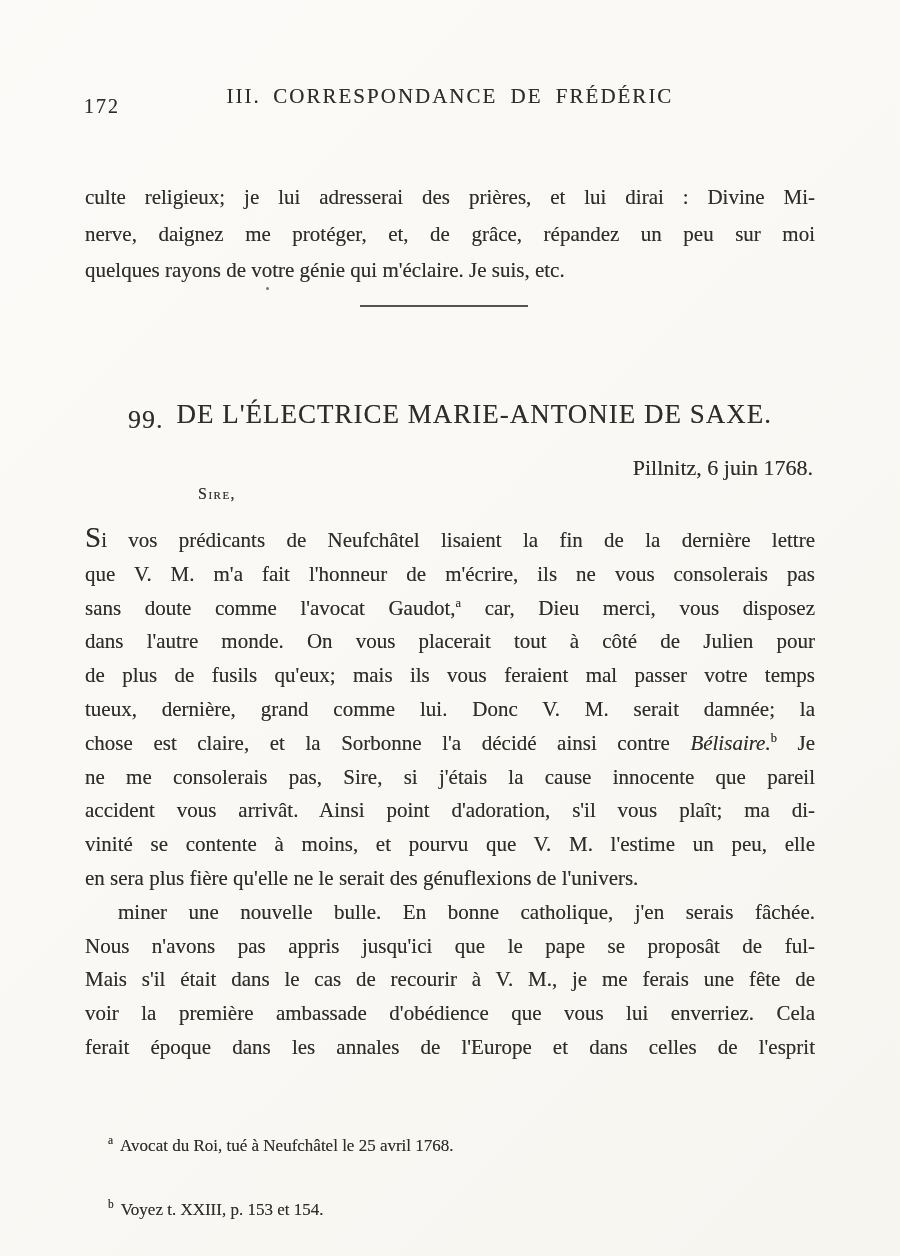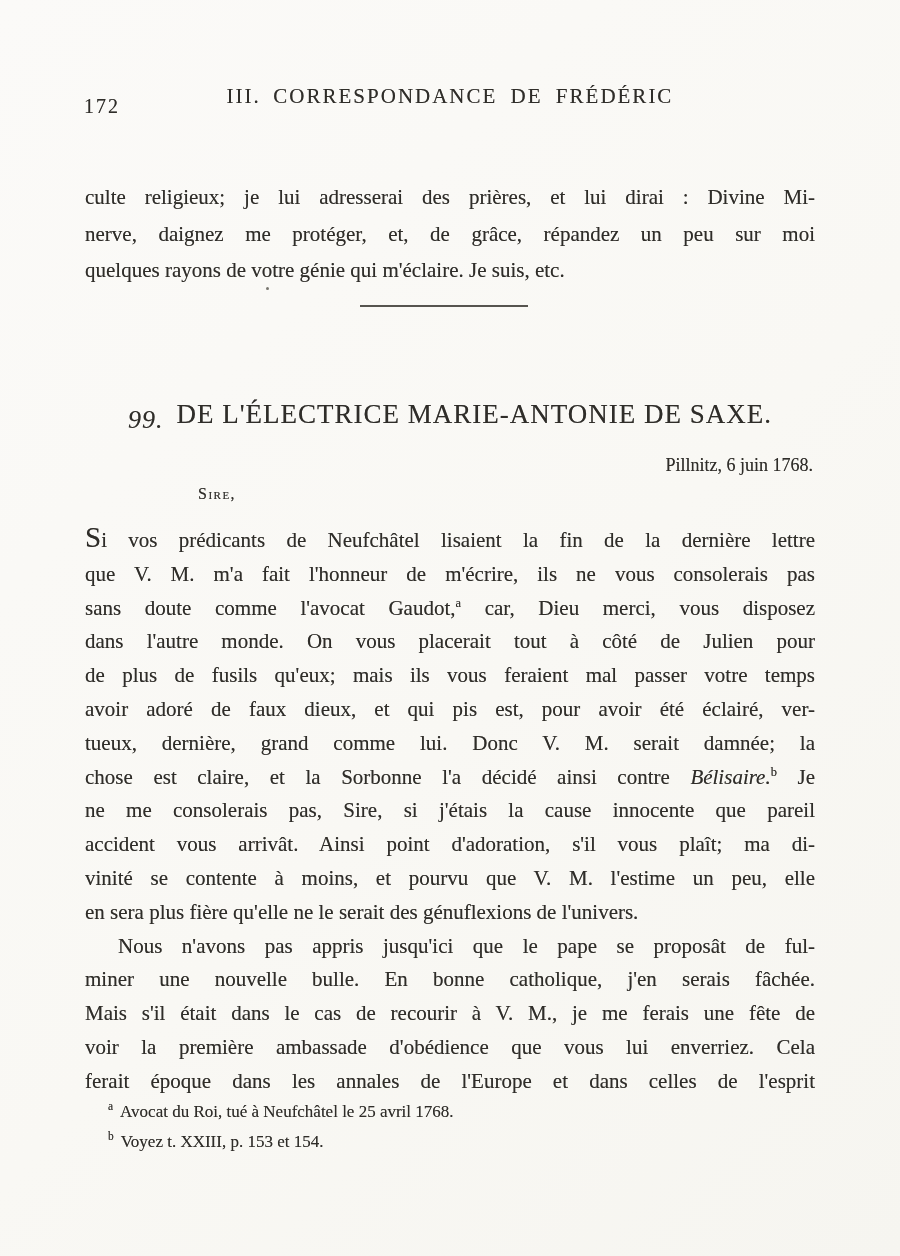--- a/index.html
+++ b/index.html
@@ -34,39 +34,39 @@
   }
   .rule{
     position:absolute;left:360px;top:305px;width:168px;height:2px;
     background:#56544f;
   }
   .letter-head{
     position:absolute;left:83px;top:399px;width:734px;
     text-align:center;white-space:nowrap;
     font-size:27px;letter-spacing:1px;
   }
-  .letter-num{position:relative;top:5px;margin-right:13px;font-size:26px;font-style:italic;}
-  .dateline{position:absolute;right:87px;top:455px;font-size:18px;}
+  .letter-num{position:relative;top:5px;margin-right:13px;font-size:26px;}
+  .dateline{position:absolute;right:87px;top:455px;font-size:22px;}
   .salutation{
     position:absolute;left:198px;top:485px;
     font-size:16px;font-variant:small-caps;letter-spacing:1.5px;
   }
   .body-text{
     position:absolute;left:85px;top:523px;width:730px;
     font-size:21px;line-height:33.8px;
   }
   .para.indent-first .tline:first-child{text-indent:33px;}
   .init-cap{font-size:29px;line-height:1;}
   .sup-mark{font-size:12.5px;vertical-align:super;line-height:0;}
   .ital{font-style:italic;font-family:Liberation Serif, serif;}
   .footnotes{
     position:absolute;left:85px;top:1097px;width:730px;
     font-size:17px;line-height:29.5px;
   }
-  .fnline{padding-left:23px;}
+  .fnline{padding-left:23px;margin-top:34px;}
   .fn-mark{font-size:11.5px;vertical-align:super;line-height:0;margin-right:7px;}
 </style>
 </head>
 <body>
 
 <div class="page">
   <span class="pagenum">172</span>
   <div class="runtitle">III. CORRESPONDANCE DE FRÉDÉRIC</div>
 
   <div class="cont-para" id="cont-para">
@@ -85,31 +85,30 @@
   <div class="dateline">Pillnitz, 6 juin 1768.</div>
   <div class="salutation">Sire,</div>
 
   <div class="body-text" id="letter-body">
       <div class="para">
         <div class="tline"><span class="init-cap">S</span><span>i vos prédicants de Neufchâtel lisaient la fin de la dernière lettre</span></div>
         <div class="tline"><span>que V. M. m'a fait l'honneur de m'écrire, ils ne vous consolerais pas</span></div>
         <div class="tline"><span>sans doute comme l'avocat Gaudot,</span><span class="sup-mark">a</span><span> car, Dieu merci, vous disposez</span></div>
         <div class="tline"><span>dans l'autre monde. On vous placerait tout à côté de Julien pour</span></div>
         <div class="tline"><span>de plus de fusils qu'eux; mais ils vous feraient mal passer votre temps</span></div>
-        <div class="tline"><span>avoir adoré de faux dieux, et qui pis est, pour avoir été éclairé, ver-</span></div>
         <div class="tline"><span>tueux, dernière, grand comme lui. Donc V. M. serait damnée; la</span></div>
         <div class="tline"><span>chose est claire, et la Sorbonne l'a décidé ainsi contre </span><span class="ital">Bélisaire.</span><span class="sup-mark">b</span><span> Je</span></div>
         <div class="tline"><span>ne me consolerais pas, Sire, si j'étais la cause innocente que pareil</span></div>
         <div class="tline"><span>accident vous arrivât. Ainsi point d'adoration, s'il vous plaît; ma di-</span></div>
         <div class="tline"><span>vinité se contente à moins, et pourvu que V. M. l'estime un peu, elle</span></div>
         <div class="tline tl-last"><span>en sera plus fière qu'elle ne le serait des génuflexions de l'univers.</span></div>
       </div>
       <div class="para indent-first">
+        <div class="tline"><span>miner une nouvelle bulle. En bonne catholique, j'en serais fâchée.</span></div>
         <div class="tline"><span>Nous n'avons pas appris jusqu'ici que le pape se proposât de ful-</span></div>
-        <div class="tline"><span>miner une nouvelle bulle. En bonne catholique, j'en serais fâchée.</span></div>
         <div class="tline"><span>Mais s'il était dans le cas de recourir à V. M., je me ferais une fête de</span></div>
         <div class="tline"><span>voir la première ambassade d'obédience que vous lui enverriez. Cela</span></div>
         <div class="tline"><span>ferait époque dans les annales de l'Europe et dans celles de l'esprit</span></div>
       </div>
     </div>
 
   <div class="footnotes" id="footnotes">
       <div class="fnline"><span class="fn-mark">a</span><span>Avocat du Roi, tué à Neufchâtel le 25 avril 1768.</span></div>
       <div class="fnline"><span class="fn-mark">b</span><span>Voyez t. XXIII, p. 153 et 154.</span></div>
     </div>

